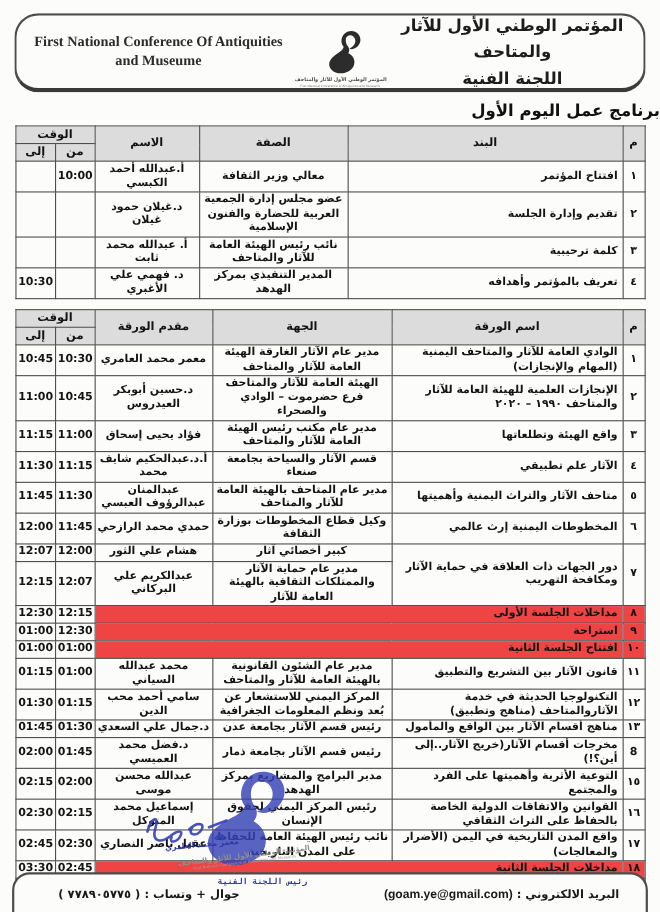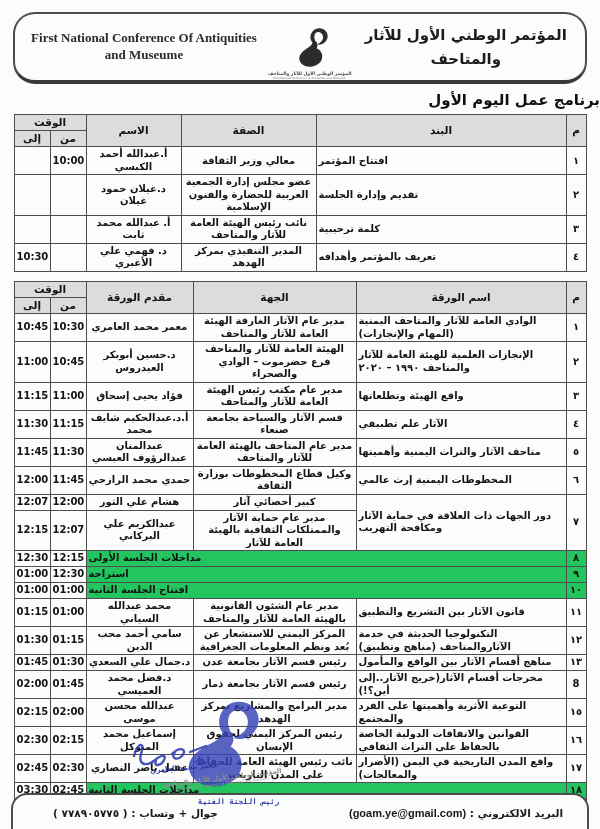--- a/index.html
+++ b/index.html
@@ -53,22 +53,22 @@
   #table2 { margin-top:9px; }
   th, td {
     border:1px solid #4e4e4e;
     font-weight:bold; font-size:10px;
     text-align:center; vertical-align:middle;
     padding:1px 2px; line-height:1.25; color:#141414;
     overflow:hidden;
   }
   th { background:#dcdcdc; font-size:10.5px; height:13px; }
   td.time { font-size:10px; direction:ltr; height:16px; font-family:"DejaVu Sans",sans-serif; }
-  td.right { text-align:left; padding-right:4px; }
-  td.shade { background:#22c55e; }
+  td.right { text-align:right; padding-right:4px; }
+  td.shade { background:#ef4444; }
   td.num { font-size:10px; }
 
   
   .sig-overlay {
     position:absolute; left:118px; top:680px;
     width:235px; height:150px;
     pointer-events:none; z-index:5;
   }
   .sig-overlay .ibex-stamp {
     position:absolute; left:48px; top:6px;
@@ -122,20 +122,21 @@
   <div class="hdr-logo">
     <svg viewBox="0 0 100 100" aria-hidden="true">
       <path d="M58 42 C47 35 49 15 63 9 C78 3 92 14 90 28 C88 40 76 47 67 44 C75 40 82 33 79 24 C76 14 62 13 60 24 C59 32 62 37 66 41 Z" fill="#2c2c2c"></path>
       <path d="M62 38 C67 40 69 47 65 53 C76 58 81 69 76 80 C70 92 52 98 39 93 C26 88 22 75 29 66 C37 55 51 50 54 44 C56 38 59 36 62 38 Z" fill="#2c2c2c"></path>
     </svg>
     <div class="logo-cap-ar">المؤتمر الوطني الأول للآثار والمتاحف</div>
     <div class="logo-cap-en">First National Conference of Antiquities and Museums</div>
   </div>
   <div class="hdr-ar">
     <div>المؤتمر الوطني الأول للآثار والمتاحف</div>
+    <div>اللجنة الفنية</div>
   </div>
 </div>
 
 <div class="doc-title">برنامج عمل اليوم الأول</div>
 
 <table id="table1">
   <colgroup>
     <col style="width:20px">
       <col style="width:250px">
       <col style="width:135px">

